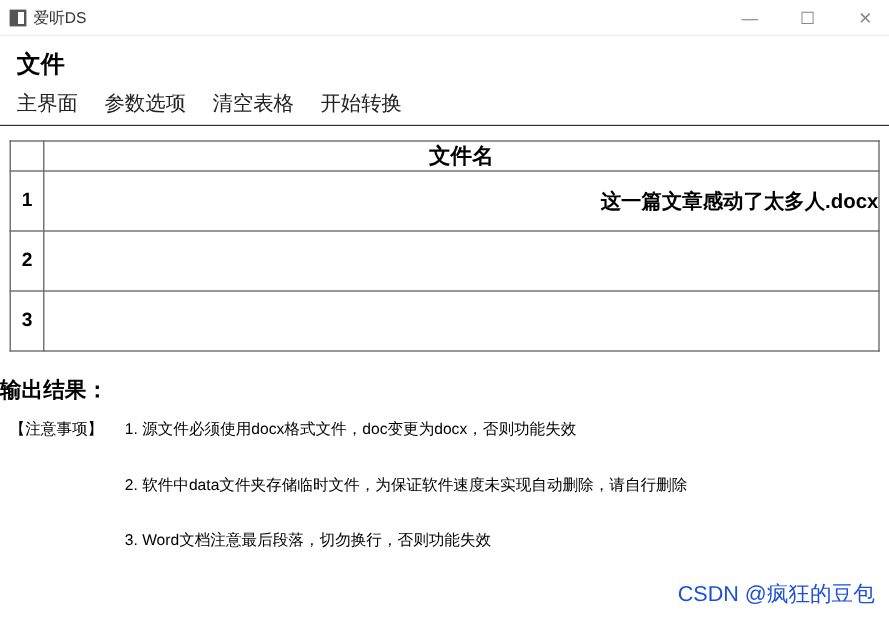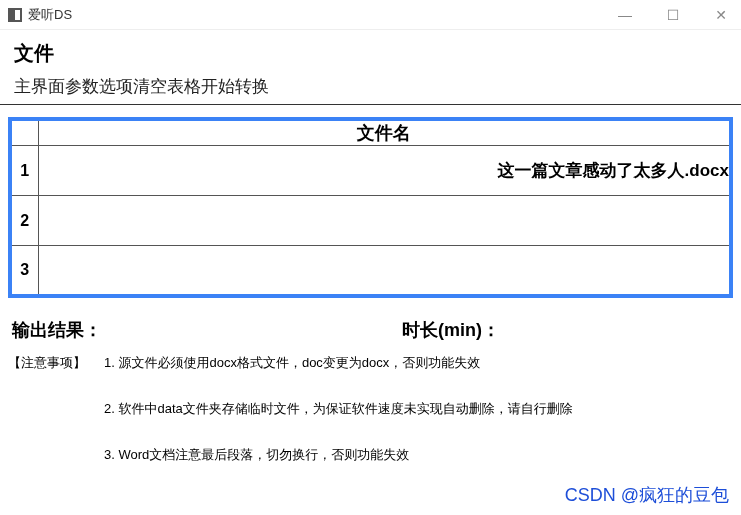--- a/index.html
+++ b/index.html
@@ -3,31 +3,31 @@
   <meta charset="utf-8">
   <style>
     * { margin: 0; padding: 0; box-sizing: border-box; }
     body { font-family: "Microsoft YaHei", sans-serif; font-size: 14px; background: #fff; width: 741px; height: 515px; overflow: hidden; }
     .titlebar { height: 30px; display: flex; align-items: center; padding: 0 8px; border-bottom: 1px solid #eee; }
     .titlebar-icon { width: 14px; height: 14px; border: 2px solid #555; margin-right: 6px; background: linear-gradient(to right, #555 50%, transparent 50%); }
     .titlebar-title { font-size: 13px; color: #333; flex: 1; }
     .titlebar-controls { display: flex; gap: 24px; color: #888; }
     .titlebar-btn { width: 24px; text-align: center; cursor: default; }
     .section-title { font-size: 20px; font-weight: bold; padding: 10px 14px 8px; }
-    .menu-bar { display: flex; padding: 0 14px 6px; font-size: 17px; color: #222; }
+    .menu-bar { display: flex; gap: 22px; padding: 0 14px 6px; font-size: 17px; color: #222; }
     .menu-item { cursor: default; }
     .hr { border: none; border-top: 1px solid #333; margin: 0 0 12px 0; }
     .table-wrap { padding: 0 8px; }
-    table { width: 100%; border-collapse: collapse; border: 4px solid #3b82f6; padding-left: 18px; }
+    table { width: 100%; border-collapse: collapse; border: 1px solid #3b82f6; padding-left: 18px; }
     th, td { border: 1px solid #555; text-align: center; }
     th.row-head { width: 28px; background: #fff; font-weight: bold; font-size: 16px; height: 50px; }
     .col-header-row th { background: #fff; height: 20px; }
     .col-filename { background: #aac4dd; font-size: 18px; font-weight: bold; height: 36px; }
     td.cell { height: 50px; font-size: 17px; font-weight: bold; text-align: right; }
-    .result-row { display: flex; padding: 20px 12px 6px; font-size: 18px; font-weight: bold; }
+    .result-row { display: flex; padding: 20px 0 6px; font-size: 18px; font-weight: bold; gap: 36px; }
     .result-label { flex: 0 0 auto; }
     .result-duration { margin-left: 300px; }
     .notes { display: flex; padding: 6px 8px 0; font-size: 13px; }
     .notes-label { flex: 0 0 auto; margin-right: 18px; }
     .notes-list { display: flex; flex-direction: column; gap: 28px; }
     .watermark { position: absolute; bottom: 8px; right: 12px; color: #1d4ed8; font-size: 18px; }
     .corner-blank { width: 28px; background:#fff; }
   </style>
 </head>
 <body>
@@ -71,21 +71,20 @@
     <tr>
       <th class="row-head">3</th>
       <td class="cell"></td>
     </tr>
   </tbody>
     </table>
 </div>
 
 <div class="result-row">
   <div class="result-label">输出结果：</div>
-  <div class="result-duration">时长(min)：</div>
 </div>
 
 <div class="notes">
   <div class="notes-label">【注意事项】</div>
   <div class="notes-list">
     <div>1. 源文件必须使用docx格式文件，doc变更为docx，否则功能失效</div>
     <div>2. 软件中data文件夹存储临时文件，为保证软件速度未实现自动删除，请自行删除</div>
     <div>3. Word文档注意最后段落，切勿换行，否则功能失效</div>
   </div>
 </div>

